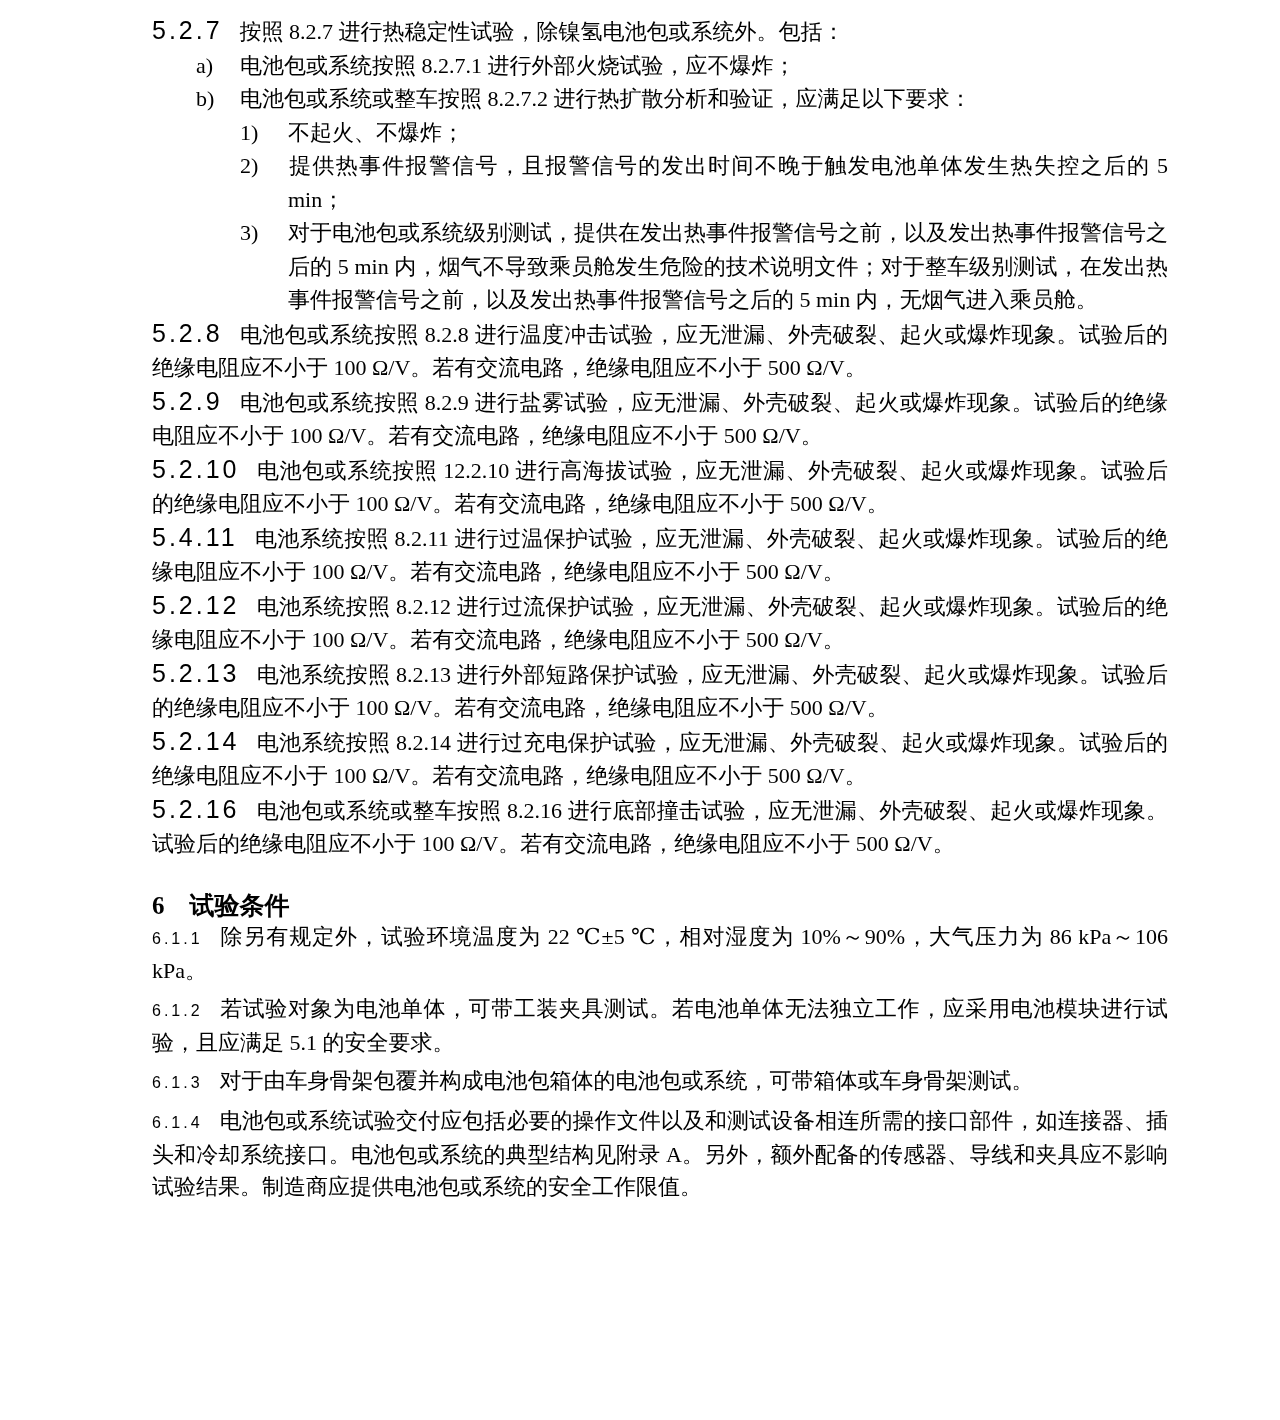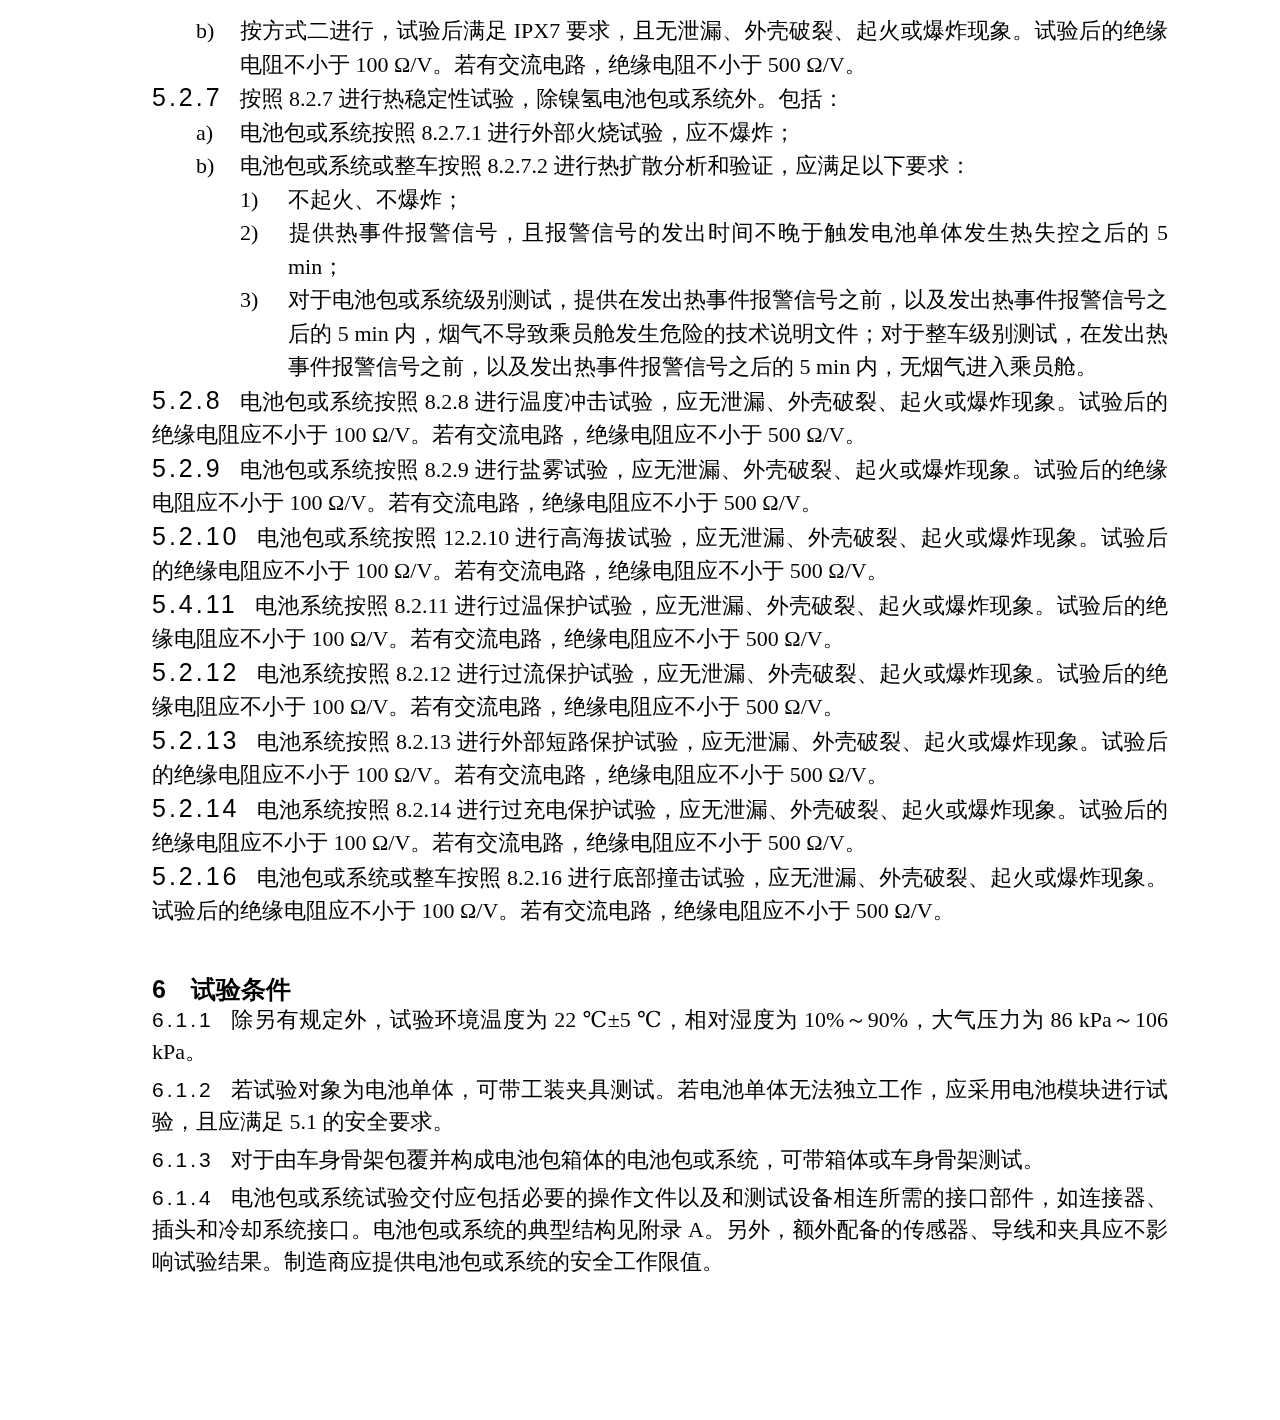--- a/index.html
+++ b/index.html
@@ -50,46 +50,45 @@
     width: 48px;
     text-indent: 0;
   }
   
   .clause6 {
     line-height: 32px;
     margin-bottom: 6px;
   }
   .clause6 .lab {
     font-family: "Liberation Sans", "DejaVu Sans", sans-serif;
-    font-size: 21px;
+    font-size: 16px;
     letter-spacing: 3px;
     margin-right: 17px;
     white-space: nowrap;
   }
   
   .h2, .h3 {
     font-family: "Liberation Sans", "DejaVu Sans", sans-serif;
     font-weight: bold;
     font-size: 25px;
     line-height: 30px;
     text-align: left;
   }
-  .h2 { margin-top: 46px; }
+  .h2 { margin-top: 30px; font-family: Liberation Serif, serif; }
   .h3 { margin-top: 45px; margin-bottom: 18px; }
   .h2 .lab, .h3 .lab {
     letter-spacing: 3px;
     margin-right: 22px;
     white-space: nowrap;
   }
 </style>
 </head>
 <body>
 
 <div class="page">
-    <p class="blk list1"><span class="lab">b)</span><span class="txt">按方式二进行，试验后满足 IPX7 要求，且无泄漏、外壳破裂、起火或爆炸现象。试验后的绝缘电阻不小于 100 Ω/V。若有交流电路，绝缘电阻不小于 500 Ω/V。</span></p>
     <p class="blk clause"><span class="lab">5.2.7</span><span class="txt">按照 8.2.7 进行热稳定性试验，除镍氢电池包或系统外。包括：</span></p>
     <p class="blk list1"><span class="lab">a)</span><span class="txt">电池包或系统按照 8.2.7.1 进行外部火烧试验，应不爆炸；</span></p>
     <p class="blk list1"><span class="lab">b)</span><span class="txt">电池包或系统或整车按照 8.2.7.2 进行热扩散分析和验证，应满足以下要求：</span></p>
     <p class="blk list2"><span class="lab">1)</span><span class="txt">不起火、不爆炸；</span></p>
     <p class="blk list2"><span class="lab">2)</span><span class="txt">提供热事件报警信号，且报警信号的发出时间不晚于触发电池单体发生热失控之后的 5 min；</span></p>
     <p class="blk list2"><span class="lab">3)</span><span class="txt">对于电池包或系统级别测试，提供在发出热事件报警信号之前，以及发出热事件报警信号之后的 5 min 内，烟气不导致乘员舱发生危险的技术说明文件；对于整车级别测试，在发出热事件报警信号之前，以及发出热事件报警信号之后的 5 min 内，无烟气进入乘员舱。</span></p>
     <p class="blk clause"><span class="lab">5.2.8</span><span class="txt">电池包或系统按照 8.2.8 进行温度冲击试验，应无泄漏、外壳破裂、起火或爆炸现象。试验后的绝缘电阻应不小于 100 Ω/V。若有交流电路，绝缘电阻应不小于 500 Ω/V。</span></p>
     <p class="blk clause"><span class="lab">5.2.9</span><span class="txt">电池包或系统按照 8.2.9 进行盐雾试验，应无泄漏、外壳破裂、起火或爆炸现象。试验后的绝缘电阻应不小于 100 Ω/V。若有交流电路，绝缘电阻应不小于 500 Ω/V。</span></p>
     <p class="blk clause"><span class="lab">5.2.10</span><span class="txt">电池包或系统按照 12.2.10 进行高海拔试验，应无泄漏、外壳破裂、起火或爆炸现象。试验后的绝缘电阻应不小于 100 Ω/V。若有交流电路，绝缘电阻应不小于 500 Ω/V。</span></p>
     <p class="blk clause"><span class="lab">5.4.11</span><span class="txt">电池系统按照 8.2.11 进行过温保护试验，应无泄漏、外壳破裂、起火或爆炸现象。试验后的绝缘电阻应不小于 100 Ω/V。若有交流电路，绝缘电阻应不小于 500 Ω/V。</span></p>

